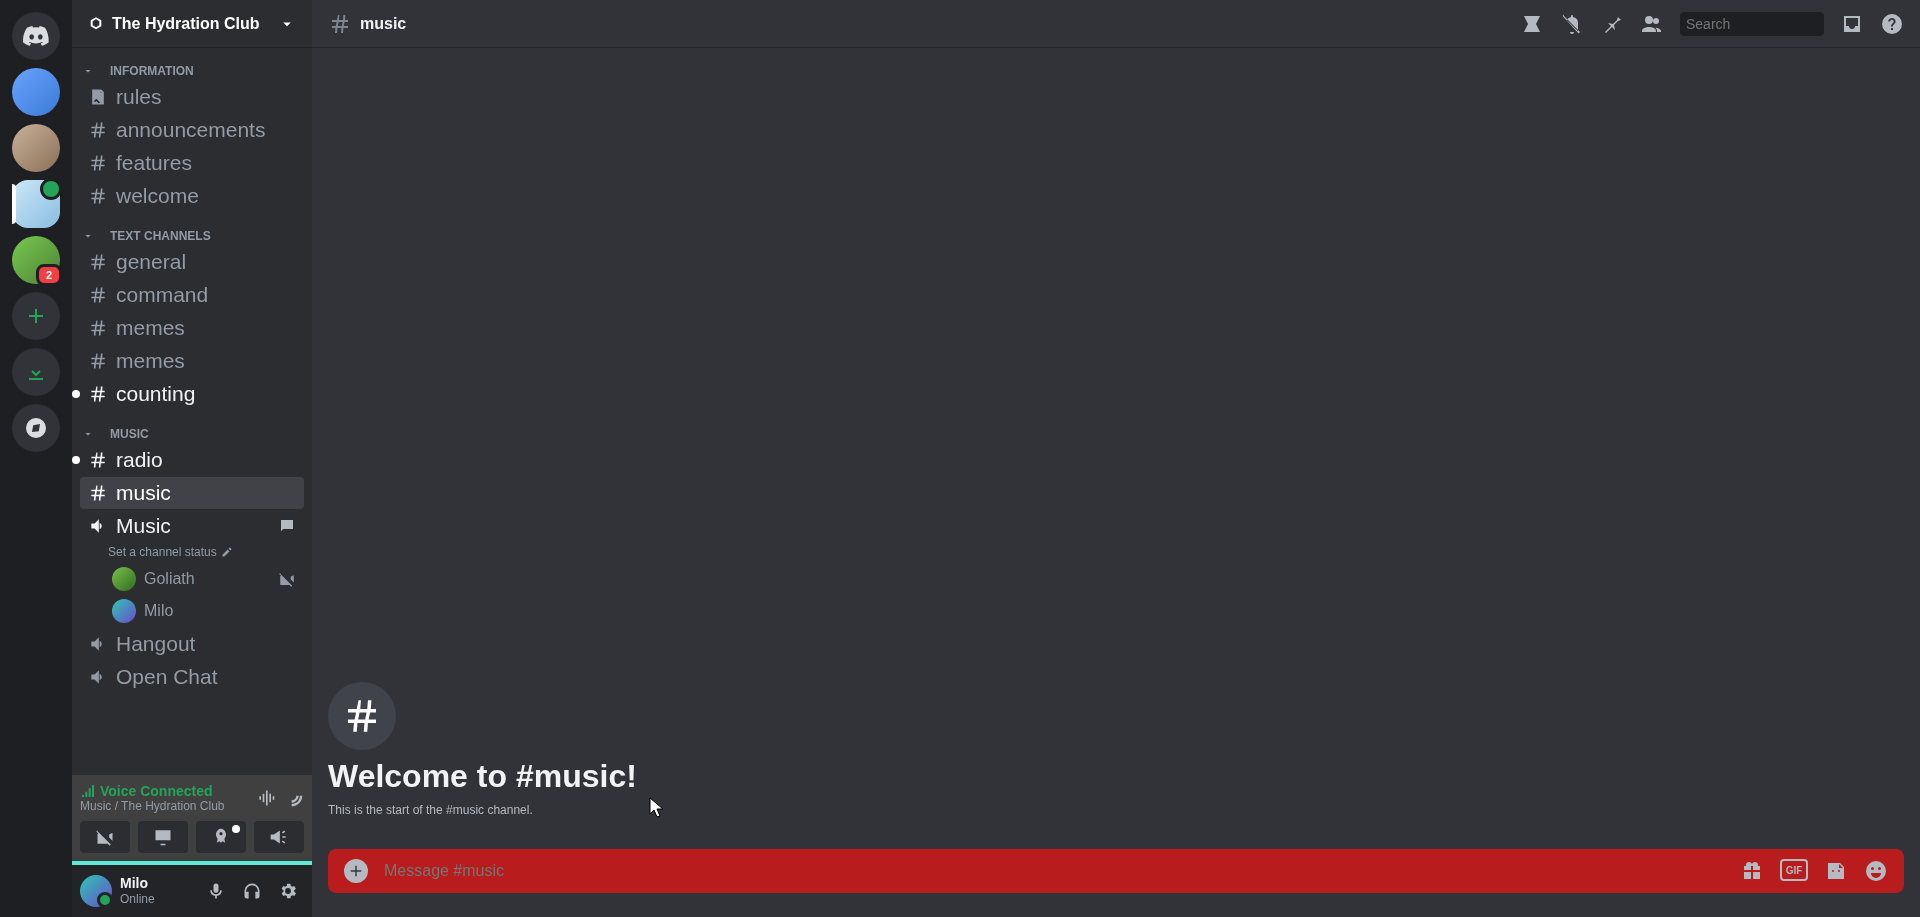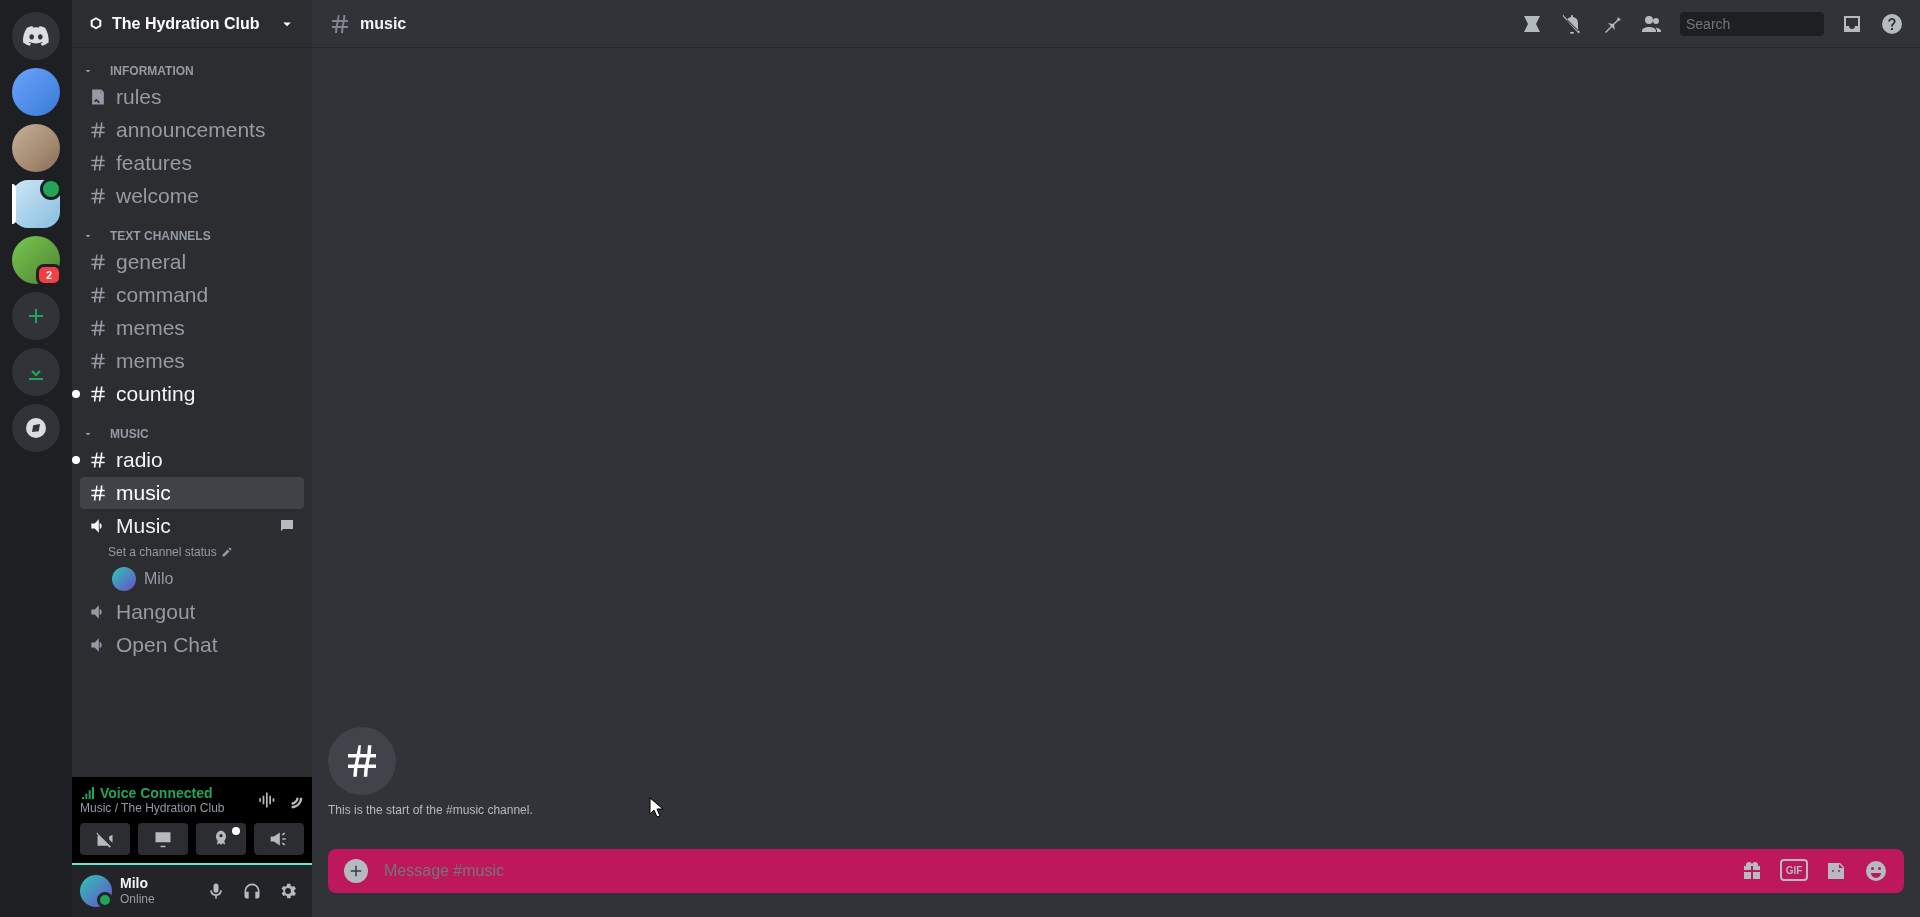--- a/index.html
+++ b/index.html
@@ -84,21 +84,21 @@
   .voice-sub{font-size:12px;color:#949ba4;padding:2px 0 4px 28px;display:flex;align-items:center;gap:4px;cursor:pointer;}
   .voice-user{height:32px;padding:0 8px 0 32px;display:flex;align-items:center;gap:8px;color:#949ba4;cursor:pointer;border-radius:4px;}
   .voice-user .avatar{width:24px;height:24px;border-radius:50%;}
   .voice-user .spacer{flex:1;}
   .voice-channel-row{display:flex;align-items:center;}
   .voice-channel-row .spacer{flex:1;}
   .msg-icon{opacity:1;color:#b5bac1;}
 
   
   .voice-panel{
-    background:#000000;padding:8px;border-bottom:2px solid #5eead4;
+    background:#404040;padding:8px;border-bottom:4px solid #5eead4;
   }
   .voice-status{display:flex;align-items:center;justify-content:space-between;}
   .voice-status-text .connected{color:#23a559;font-weight:600;font-size:14px;display:flex;align-items:center;gap:4px;}
   .voice-status-text .sub{font-size:12px;color:#949ba4;cursor:pointer;}
   .voice-icons{display:flex;gap:8px;color:#b5bac1;}
   .voice-icons .ibtn{cursor:pointer;display:flex;align-items:center;}
   .voice-buttons{display:flex;gap:8px;margin-top:8px;}
   .voice-btn{flex:1;height:32px;background:#2b2d31;border-radius:4px;display:flex;align-items:center;justify-content:center;color:#b5bac1;cursor:pointer;position:relative;}
   .voice-btn .dot{position:absolute;width:8px;height:8px;background:#fff;border-radius:50%;top:4px;right:6px;}
 
@@ -132,21 +132,21 @@
   .welcome-block{margin-bottom:16px;}
   .welcome-hash{
     width:68px;height:68px;border-radius:50%;background:#41434a;color:#fff;
     display:flex;align-items:center;justify-content:center;margin-bottom:8px;
   }
   .welcome-title{font-size:32px;font-weight:800;color:#f2f3f5;margin:8px 0;}
   .welcome-sub{font-size:12px;color:#b5bac1;}
 
   .composer{padding:0 16px 24px;}
   .composer-inner{
-    background:#be185d;border-radius:8px;height:44px;display:flex;align-items:center;padding:0 16px;gap:16px;
+    background:#b91c1c;border-radius:8px;height:44px;display:flex;align-items:center;padding:0 16px;gap:16px;
   }
   .composer .add{width:24px;height:24px;background:#b5bac1;border-radius:50%;display:flex;align-items:center;justify-content:center;color:#383a40;cursor:pointer;}
   .composer input{flex:1;background:transparent;border:none;outline:none;color:#dbdee1;font-size:16px;}
   .composer .actions{display:flex;gap:16px;color:#b5bac1;}
   .composer .act{cursor:pointer;display:flex;}
 
   
   .av-a{background:linear-gradient(135deg,#6aa3ff,#3a7bd5);}
   .av-b{background:linear-gradient(135deg,#c8b29a,#8b6f56);}
   .av-c{background:linear-gradient(135deg,#cde8f7,#88bde0);}
@@ -298,20 +298,28 @@
       <span class="ch-name">Music</span>
       <span class="spacer"></span>
       <svg class="msg-icon" width="18" height="18" viewBox="0 0 24 24">
           <path fill="currentColor" d="M4 4h16v12H7l-3 3V4z"></path>
         </svg>
     </div>
     <div class="voice-sub">
       <span>Set a channel status</span>
       <svg width="12" height="12" viewBox="0 0 24 24">
           <path fill="currentColor" d="M3 17.25V21h3.75L17 10.75l-3.75-3.75L3 17.25zM20.7 7.05a1 1 0 000-1.4l-2.35-2.35a1 1 0 00-1.4 0L15 5.25 18.75 9l1.95-1.95z"></path>
+        </svg>
+    </div>
+    <div class="voice-user">
+      <div class="avatar av-goliath"></div>
+      <span>Goliath</span>
+      <span class="spacer"></span>
+      <svg width="18" height="18" viewBox="0 0 24 24" style="color:#949ba4;">
+          <path fill="currentColor" d="M3 5l16 16-1.4 1.4L15 19.8V20H3V8h1.2L1.6 5.4 3 4zm14 3v4.6l4 4V7l-4 2V8z"></path>
         </svg>
     </div>
     <div class="voice-user">
       <div class="avatar av-user"></div>
       <span>Milo</span>
     </div>
 
     <div class="channel">
       <svg class="ch-icon" viewBox="0 0 24 24">
           <path fill="currentColor" d="M4 9v6h4l5 5V4L8 9H4zm12.5 3a4.5 4.5 0 00-2.5-4v8a4.5 4.5 0 002.5-4z"></path>
@@ -447,20 +455,21 @@
     </div>
   </div>
 
   <div class="messages">
     <div class="welcome-block">
       <div class="welcome-hash">
         <svg width="42" height="42" viewBox="0 0 24 24">
             <path fill="#fff" d="M10 3L9 8H4v2h4.6l-.8 4H4v2h3.4L7 21h2l.4-5h4L13 21h2l.4-5H20v-2h-4.2l.8-4H20V8h-3l.4-5h-2L15 8h-4l.4-5h-1.4zm.6 7h4l-.8 4h-4l.8-4z"></path>
           </svg>
       </div>
+      <div class="welcome-title">Welcome to #music!</div>
       <div class="welcome-sub">This is the start of the #music channel.</div>
     </div>
   </div>
 
   <div class="composer">
     <div class="composer-inner">
       <div class="add">
         <svg width="18" height="18" viewBox="0 0 24 24">
             <path fill="currentColor" d="M13 5h-2v6H5v2h6v6h2v-6h6v-2h-6z"></path>
           </svg>

